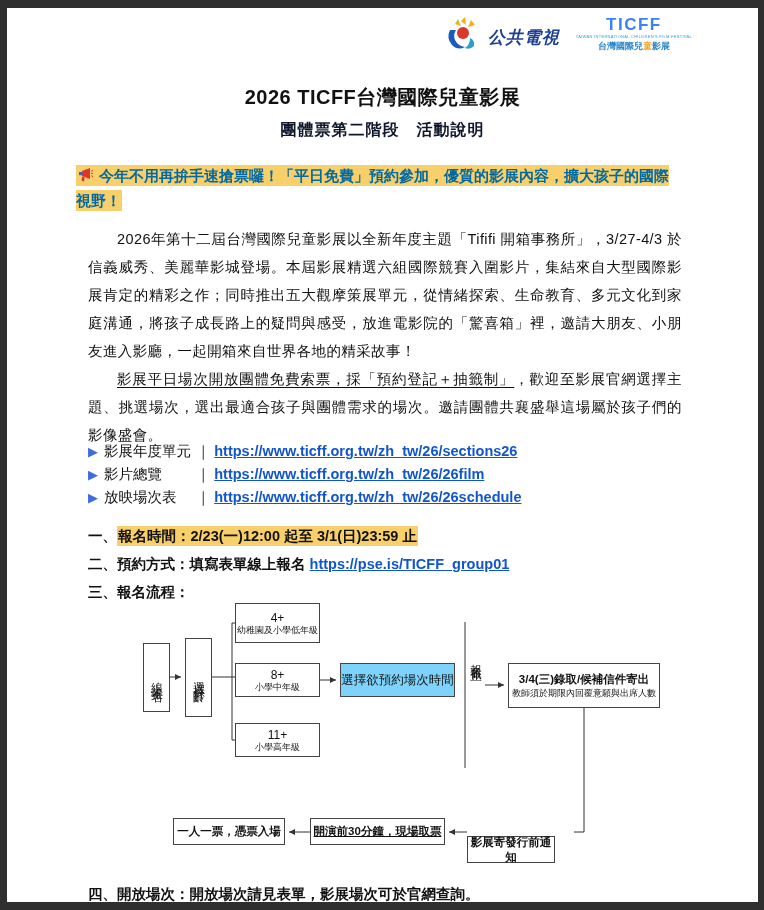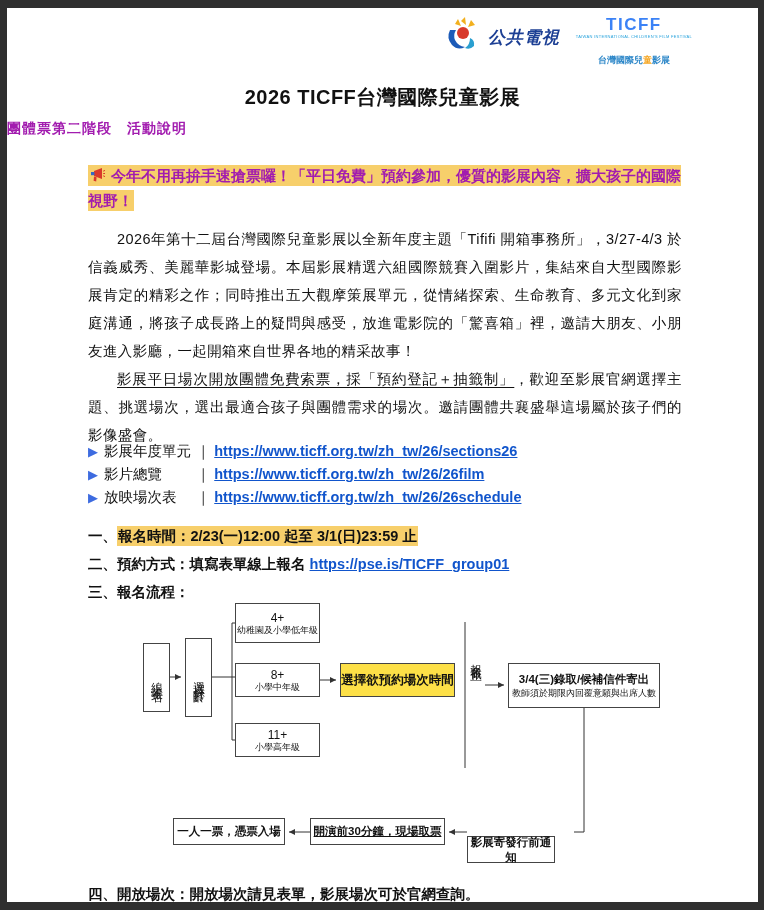--- a/index.html
+++ b/index.html
@@ -11,29 +11,29 @@
   }
   .page{position:absolute;left:7px;top:8px;width:751px;height:894px;background:#ffffff;}
 
   
   .logos{position:absolute;top:8px;right:66px;display:flex;align-items:flex-start;gap:16px;}
   .pts{display:flex;align-items:center;gap:4px;}
   .pts-name{font-size:17px;font-weight:700;font-style:italic;color:#1c3f94;letter-spacing:1px;}
   .ticff{display:flex;flex-direction:column;align-items:center;line-height:1;}
   .ticff-name{font-size:17px;font-weight:800;color:#3b82f6;letter-spacing:1.5px;}
   .ticff-tagline{font-size:4px;color:#29a3dc;margin-top:2px;white-space:nowrap;letter-spacing:.3px;}
-  .ticff-sub{font-size:9px;font-weight:700;color:#2b86c8;margin-top:17px;}
+  .ticff-sub{font-size:9px;font-weight:700;color:#2b86c8;margin-top:3px;}
   .ticff-sub .mascot{color:#f5a623;}
 
   
   .title{position:absolute;top:76px;left:0;right:0;text-align:center;font-size:20px;font-weight:700;color:#111;letter-spacing:.5px;}
-  .subtitle{position:absolute;top:112px;left:0;right:0;text-align:left;font-size:14px;font-weight:700;color:#a21caf;letter-spacing:1px;}
+  .subtitle{position:absolute;top:112px;left:0;right:0;text-align:center;font-size:16px;font-weight:700;color:#0f172a;letter-spacing:1px;}
 
   
-  .callout{position:absolute;top:156px;left:81px;width:594px;font-size:15px;font-weight:700;line-height:23px;color:#a21caf;}
+  .callout{position:absolute;top:156px;left:69px;width:594px;font-size:15px;font-weight:700;line-height:23px;color:#0369a1;}
   .hl{background:#f7cf6b;padding:2px 1px;}
   .mega-icon{display:inline-block;vertical-align:-2px;margin-right:6px;}
 
   
   .para{position:absolute;left:81px;width:594px;font-size:14.5px;line-height:28px;color:#111;text-align:justify;letter-spacing:.4px;}
   .p1{top:217px;text-indent:2em;}
   .p2{top:357px;text-indent:2em;}
   .u{text-decoration:underline;text-underline-offset:3px;}
 
   
@@ -53,21 +53,21 @@
 
   
   .flow{position:absolute;top:592px;left:81px;width:594px;height:270px;}
   .flow svg.wires{position:absolute;left:0;top:0;}
   .fbox{position:absolute;border:1px solid #444;background:#fff;box-sizing:border-box;
         display:flex;flex-direction:column;align-items:center;justify-content:center;
         text-align:center;color:#111;}
   .vtext{writing-mode:vertical-rl;text-orientation:upright;font-size:12px;letter-spacing:3px;}
   .age-title{font-size:12px;line-height:14px;}
   .age-sub{font-size:9px;line-height:11px;}
-  .pick-box{background:#fde047;font-size:12.5px;font-weight:700;}
+  .pick-box{background:#7dd3fc;font-size:12.5px;font-weight:400;}
   .deadline{position:absolute;left:381px;top:55px;width:14px;font-size:11.5px;letter-spacing:2px;
             writing-mode:vertical-rl;text-orientation:upright;color:#111;}
   .result-title{font-size:11.5px;font-weight:700;line-height:15px;}
   .result-sub{font-size:9px;line-height:12px;}
   .bottom-box{font-size:11.5px;font-weight:700;}
 </style>
 </head>
 <body>
 
 <div class="page">

